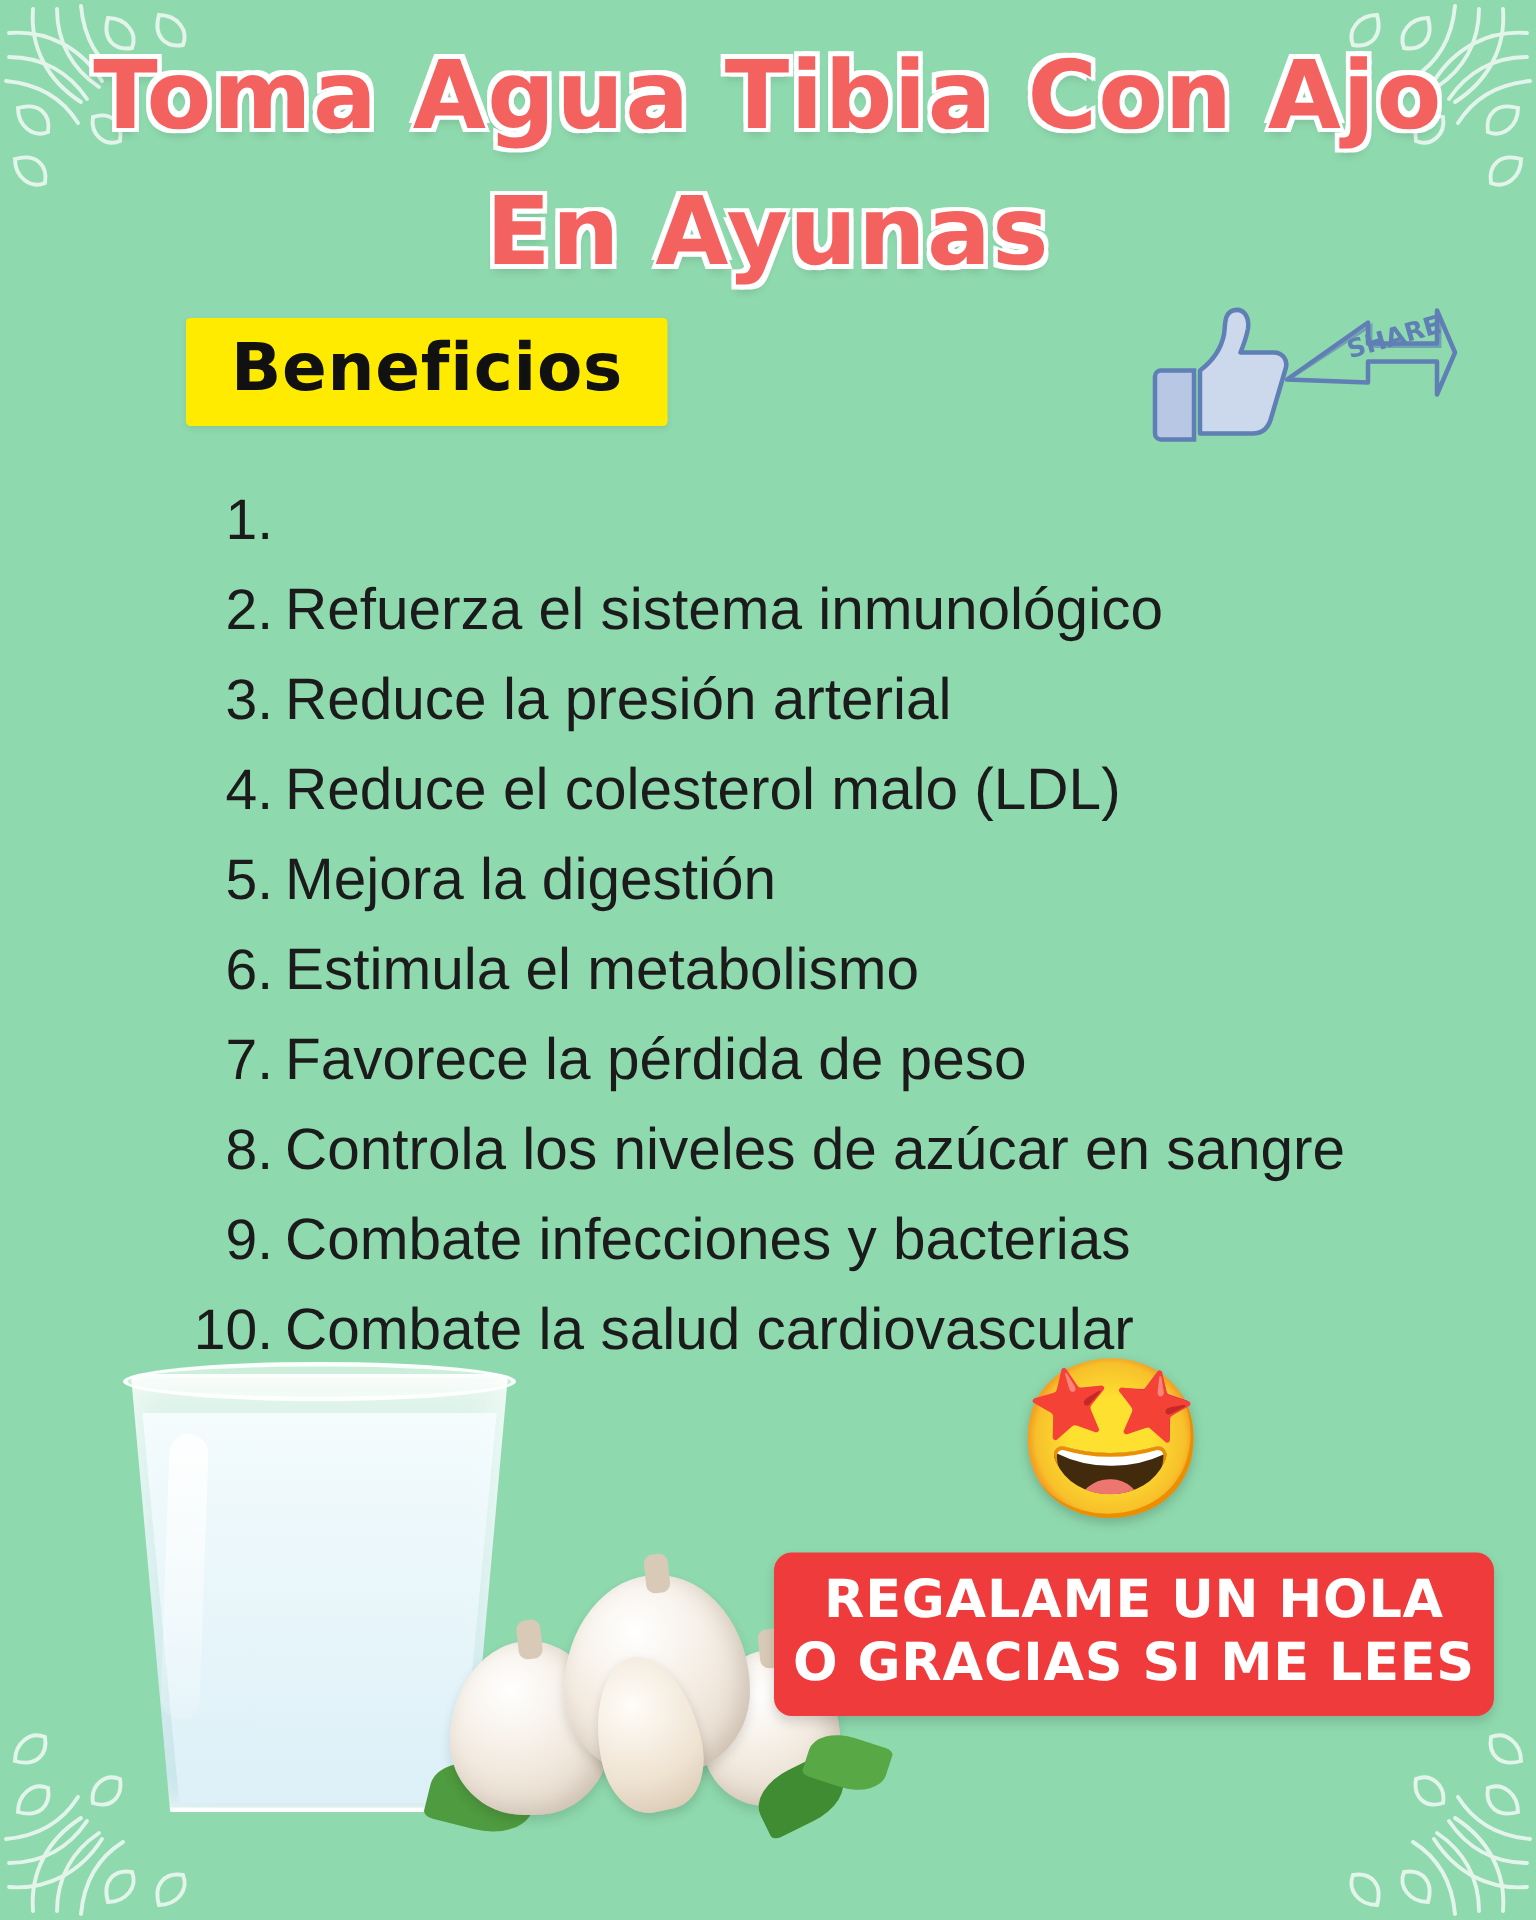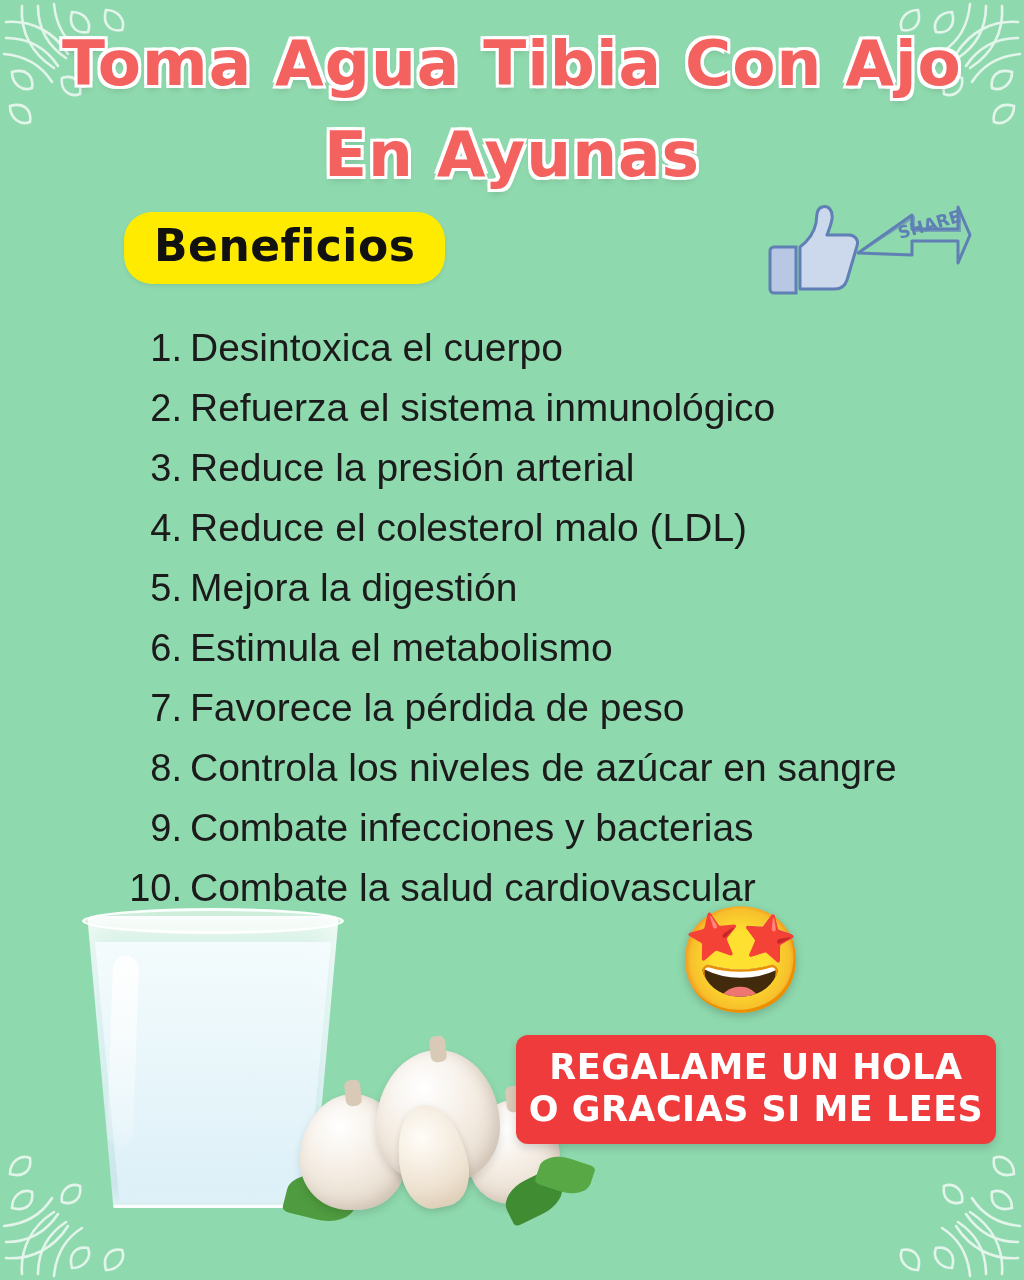--- a/index.html
+++ b/index.html
@@ -62,21 +62,21 @@
     margin: 0;
     white-space: pre-line;
   }
 
   
   .badge {
     position: absolute;
     top: 212px;
     left: 124px;
     background: #ffeb00;
-    border-radius: 28px;
+    border-radius: 3px;
     padding: 12px 30px 16px 30px;
     box-shadow: 0 2px 4px rgba(0,0,0,0.08);
   }
   .badge-text {
     font-family: "DejaVu Sans", sans-serif;
     font-weight: bold;
     font-size: 44px;
     color: #111111;
     letter-spacing: 0.5px;
     line-height: 1;
@@ -345,21 +345,20 @@
     <g>
       <path d="M96 58 L150 20 L150 34 L196 34 L196 12 L208 40 L196 68 L196 46 L150 46 L150 60 Z" fill="none" stroke="#5f7fb5" stroke-width="3" stroke-linejoin="round"></path>
       <path d="M100 56 L152 22 L152 36 L198 36 L198 16" fill="none" stroke="#5f7fb5" stroke-width="2" opacity="0.6"></path>
     </g>
     <text x="138" y="44" font-family="DejaVu Sans, sans-serif" font-size="17" font-weight="bold" fill="#5f7fb5" transform="rotate(-16 138 44)">SHARE</text>
   </svg>
 
   <ul class="benefit-list">
     <li class="benefit-item">
       <span class="benefit-num">1.</span>
-      <span class="benefit-label">Desintoxica el cuerpo</span>
     </li>
     <li class="benefit-item">
       <span class="benefit-num">2.</span>
       <span class="benefit-label">Refuerza el sistema inmunológico</span>
     </li>
     <li class="benefit-item">
       <span class="benefit-num">3.</span>
       <span class="benefit-label">Reduce la presión arterial</span>
     </li>
     <li class="benefit-item">

